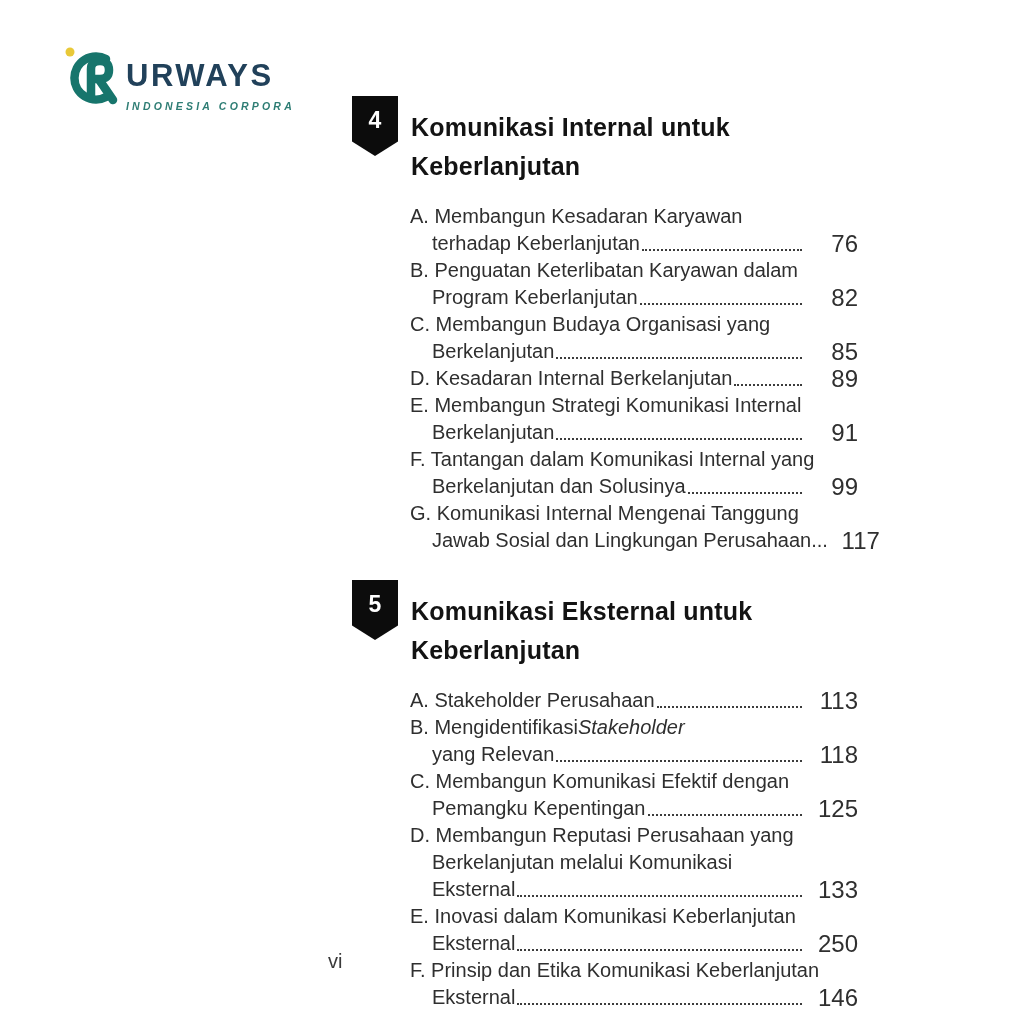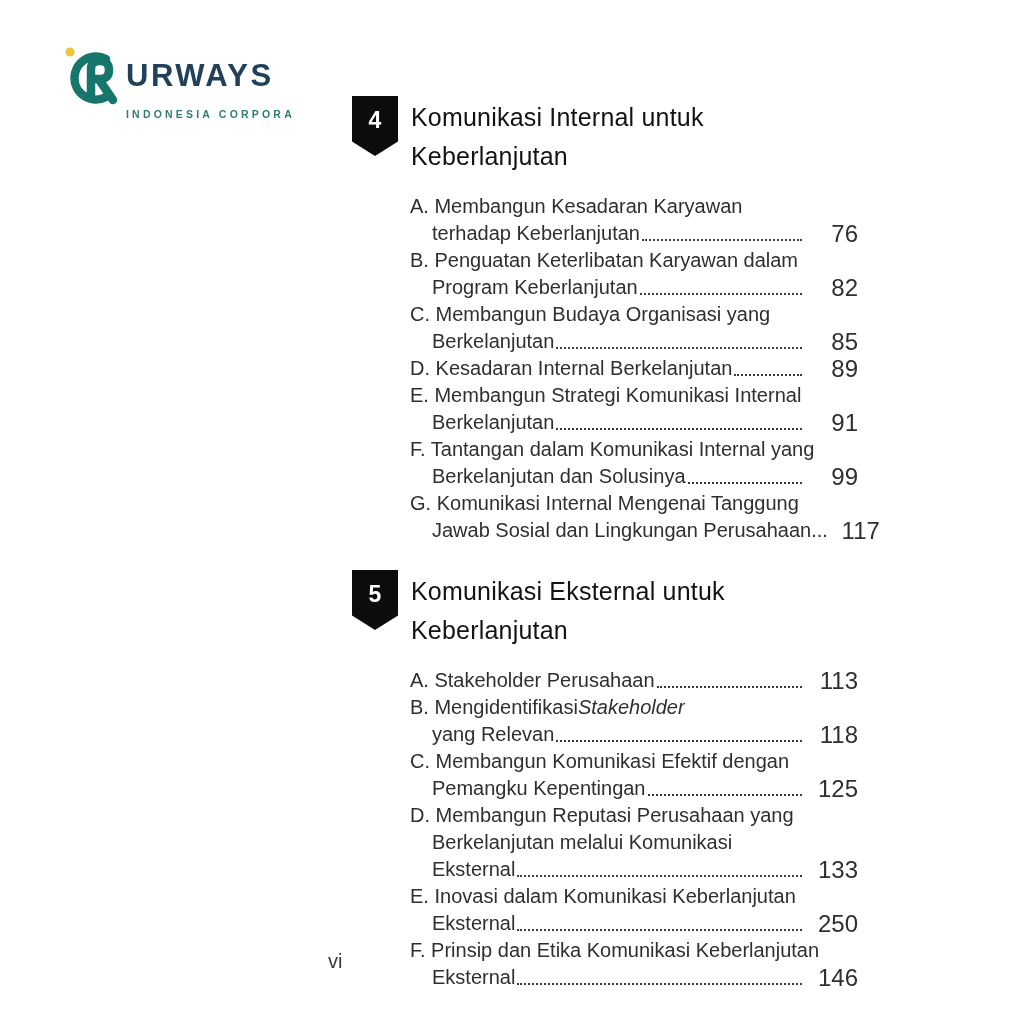--- a/index.html
+++ b/index.html
@@ -17,40 +17,40 @@
     position: absolute; left: 60px; top: 44px;
     display: flex; align-items: flex-start;
   }
   .logo-mark { width: 64px; height: 66px; flex: 0 0 auto; }
   .logo-text { margin-left: 2px; margin-top: 16px; }
   .logo-wordmark {
     font-size: 31px; font-weight: 700; letter-spacing: 2.5px;
     color: #21415A; line-height: 1;
   }
   .logo-tagline {
-    font-size: 10.5px; letter-spacing: 3.2px;
-    color: #2E7D74; margin-top: 17px; font-weight: 600; text-align: right;
+    font-size: 10.5px; font-style: italic; letter-spacing: 3.2px;
+    color: #2E7D74; margin-top: 9px; font-weight: 600; text-align: right;
   }
 
   
   .toc { position: absolute; left: 352px; top: 96px; width: 506px; }
 
   .chapter { margin-bottom: 26px; }
   .chapter-header { display: flex; align-items: flex-start; margin-bottom: 17px; }
   .chapter-badge {
     width: 46px; height: 60px; background: #0c0c0c;
     clip-path: polygon(0 0, 100% 0, 100% 76%, 50% 100%, 0 76%);
     color: #ffffff; font-size: 23px; font-weight: 700;
     display: flex; align-items: center; justify-content: center;
     padding-bottom: 12px; box-sizing: border-box;
     flex: 0 0 auto;
   }
   .chapter-title {
-    margin-left: 13px; margin-top: 2px;
-    font-size: 25px; font-weight: 400; color: #131313;
+    margin-left: 13px; margin-top: 12px;
+    font-size: 25px; font-weight: 700; color: #131313;
     line-height: 39px; letter-spacing: 0.2px;
   }
 
   .entries { margin-left: 58px; }
   .entry-line {
     font-size: 20px; line-height: 27px; color: #2f2f2f;
     display: flex; 
   }
   .entry-line .txt { white-space: nowrap; }
   .entry-line.cont { padding-left: 22px; }

